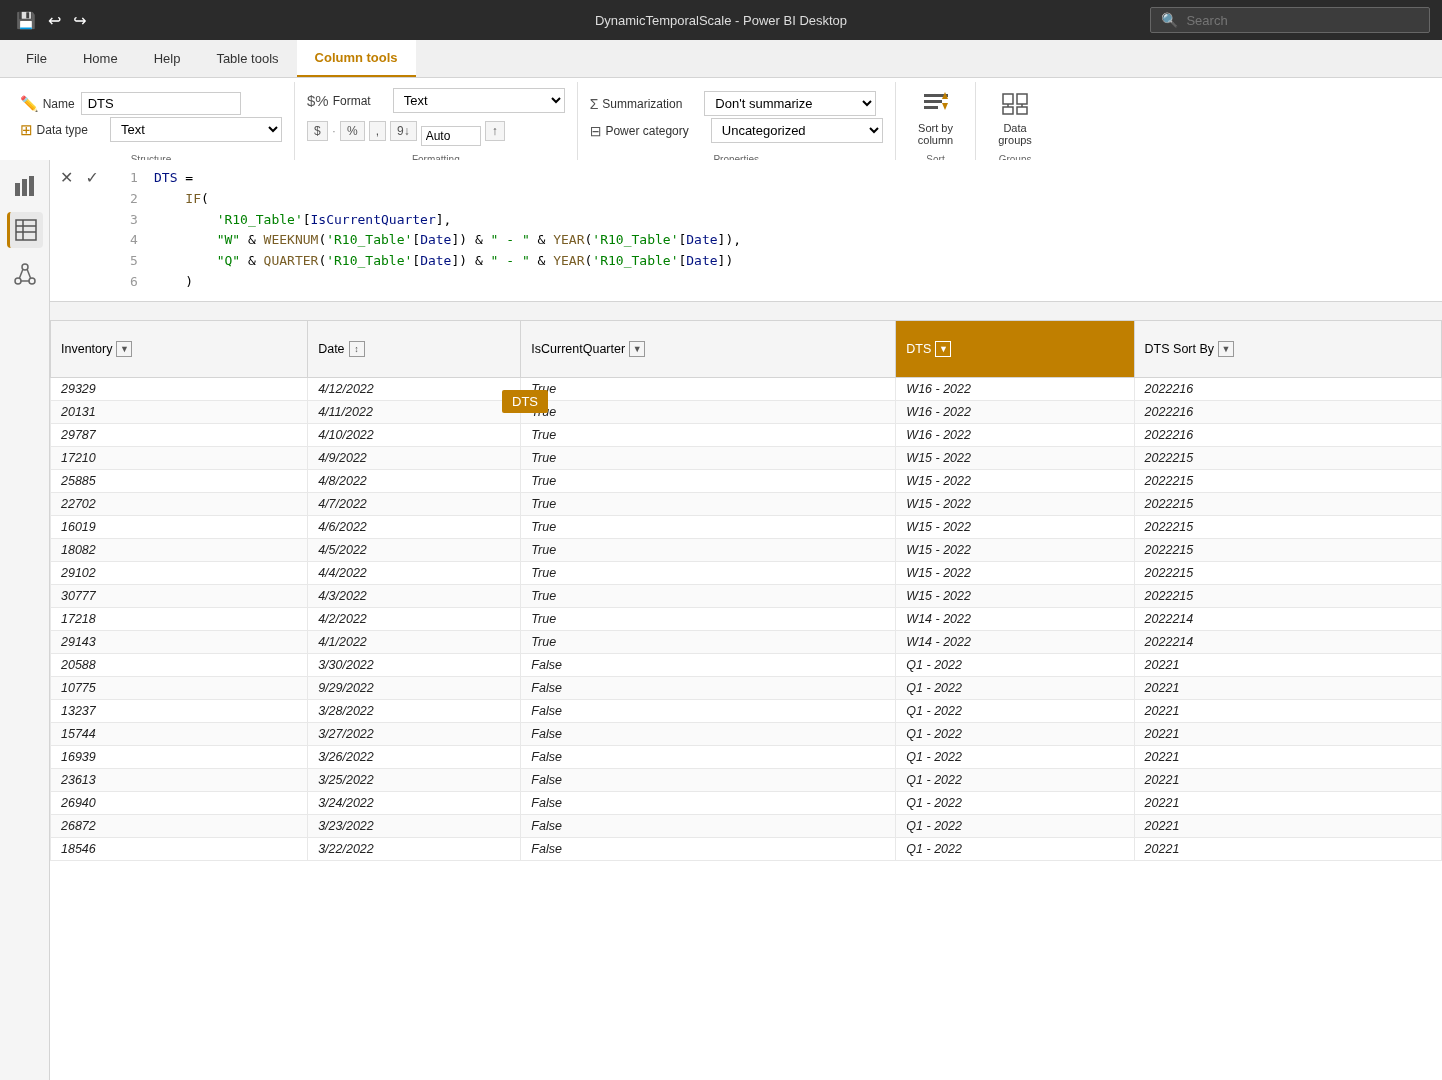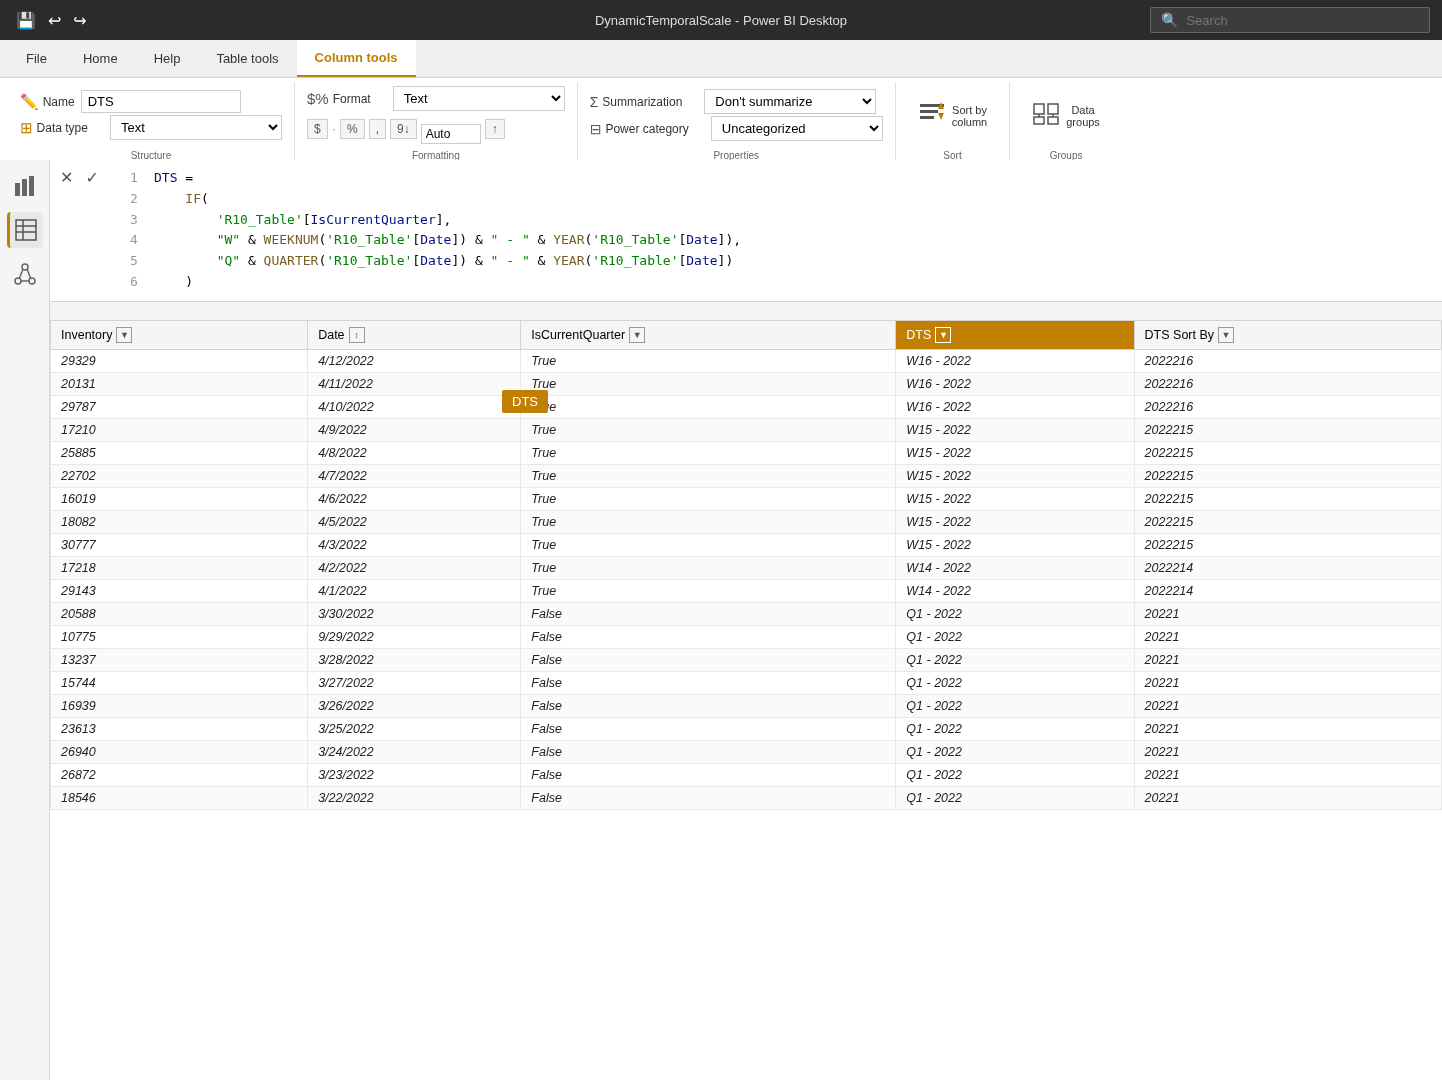--- a/index.html
+++ b/index.html
@@ -124,28 +124,28 @@
     .format-number {
       border: 1px solid #ccc;
       width: 60px;
       padding: 2px 4px;
       font-size: 12px;
       margin-top: 11px;
     }
 
     .ribbon-btn-large {
       display: flex;
-      flex-direction: row;
+      flex-direction: column;
       align-items: center;
       justify-content: center;
       padding: 4px 10px;
       cursor: pointer;
       border: none;
       background: transparent;
-      gap: 6px;
+      gap: 0;
       font-size: 11px;
       color: #333;
     }
     .ribbon-btn-icon { font-size: 22px; line-height: 1; }
 
     
     .sidebar {
       position: absolute;
       left: 0;
       top: 160px;
@@ -227,21 +227,21 @@
       background: #fff;
     }
     table {
       border-collapse: collapse;
       font-size: 12.5px;
       width: 100%;
     }
     thead tr th {
       background: #f5f5f5;
       border: 1px solid #d4d4d4;
-      padding: 6px 10px;
+      padding: 20px 10px;
       text-align: left;
       font-weight: 500;
       white-space: nowrap;
       position: sticky;
       top: 0;
       z-index: 1;
     }
     thead tr th.active-col {
       background: #c07f00;
       color: #fff;
@@ -642,20 +642,27 @@
           <td>2022215</td>
         </tr>
         <tr>
           <td>18082</td>
           <td>4/5/2022</td>
           <td>True</td>
           <td>W15 - 2022</td>
           <td>2022215</td>
         </tr>
         <tr>
+          <td>29102</td>
+          <td>4/4/2022</td>
+          <td>True</td>
+          <td>W15 - 2022</td>
+          <td>2022215</td>
+        </tr>
+        <tr>
           <td>30777</td>
           <td>4/3/2022</td>
           <td>True</td>
           <td>W15 - 2022</td>
           <td>2022215</td>
         </tr>
         <tr>
           <td>17218</td>
           <td>4/2/2022</td>
           <td>True</td>

